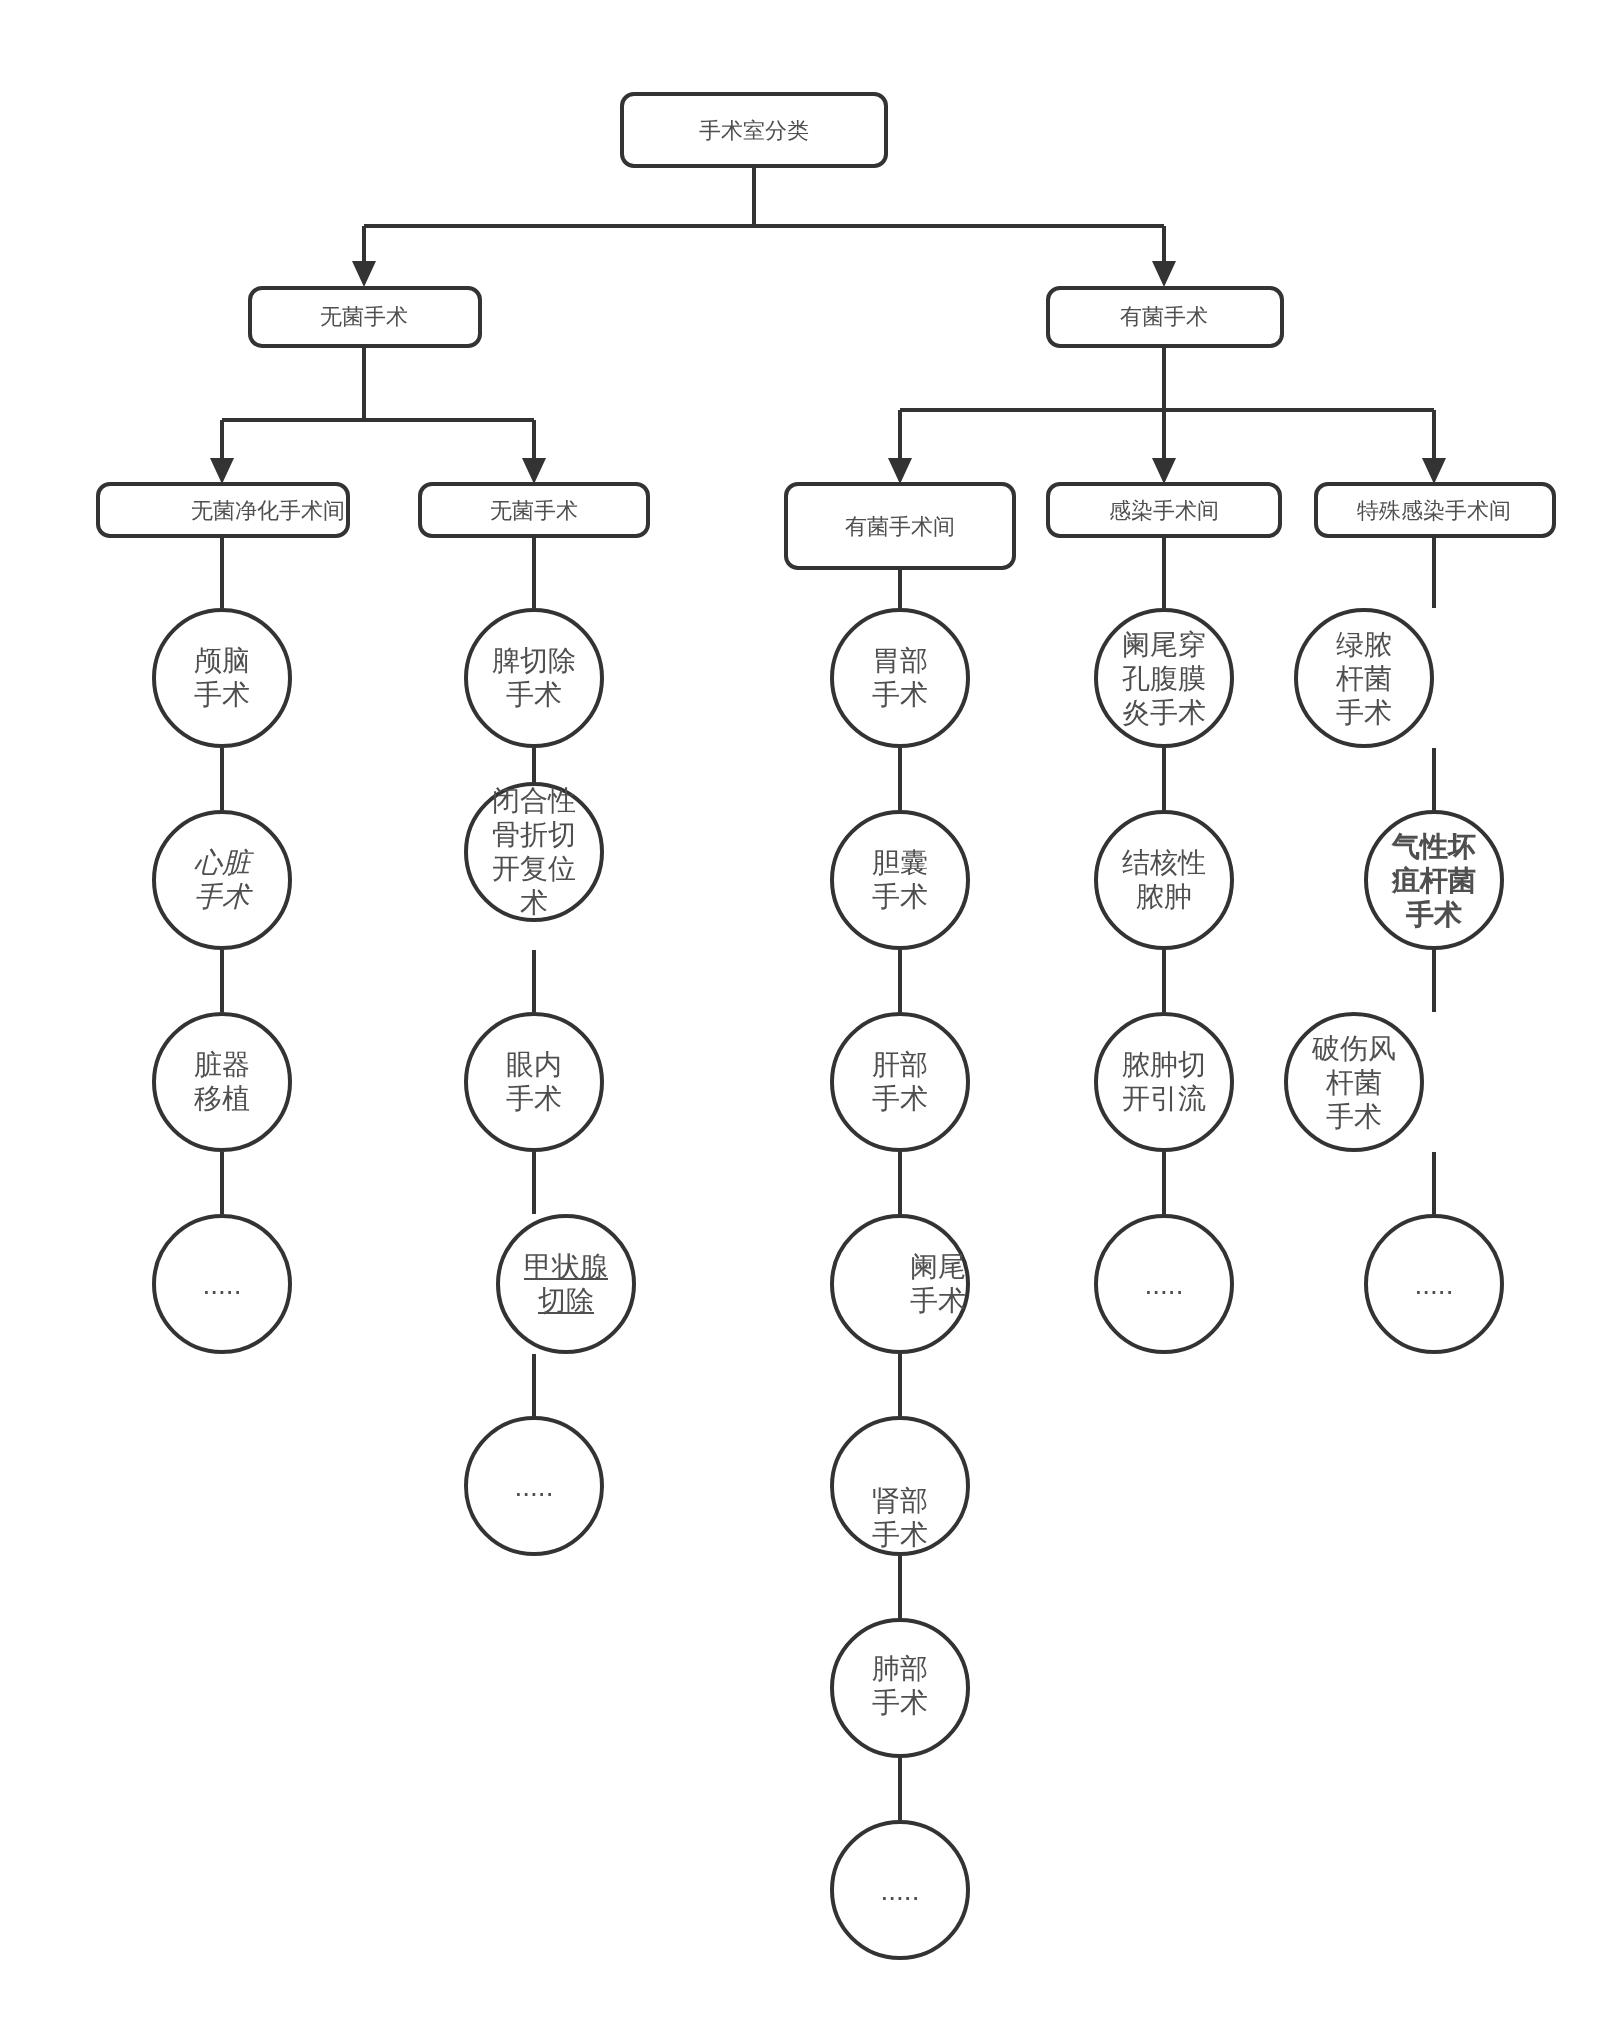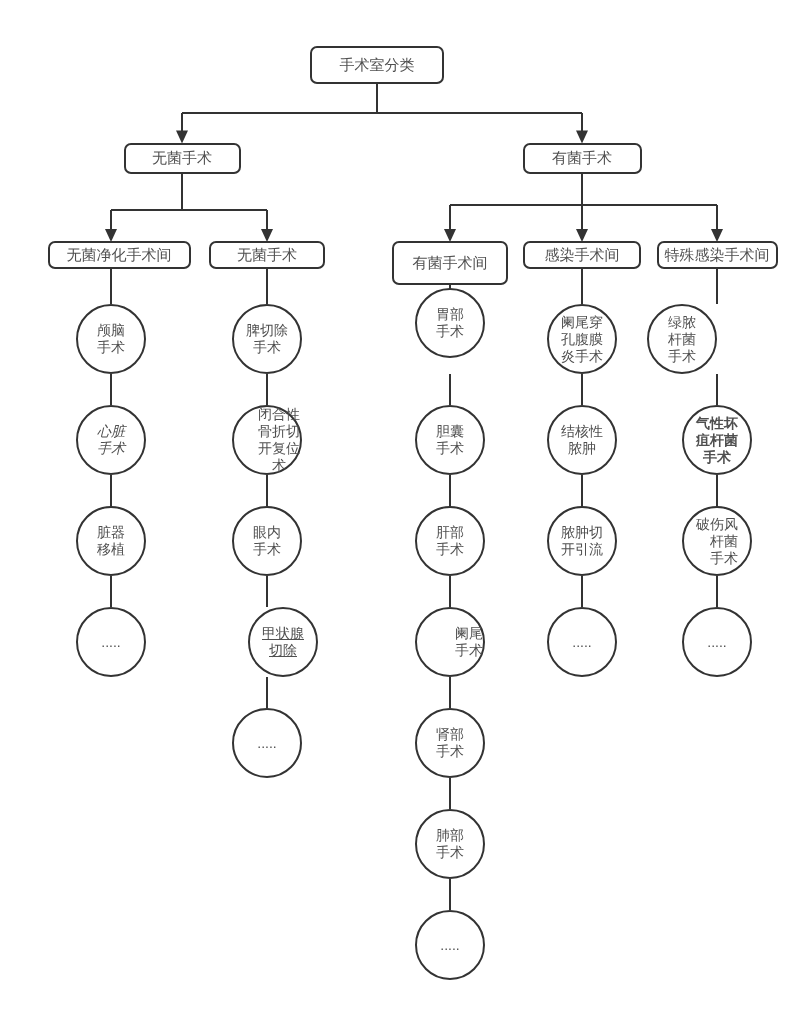--- a/index.html
+++ b/index.html
@@ -18,21 +18,21 @@
   #connectors{position:absolute;left:0;top:0;}
   .node{
     position:absolute;
     display:flex;align-items:center;justify-content:center;
     box-sizing:border-box;
     border:2px solid var(--line);
     background:var(--node-bg);
     color:var(--text);
     text-align:center;
   }
-  .rect{border-radius:7px;font-size:15px;}
+  .rect{border-radius:7px;font-size:11px;}
   .circle{border-radius:50%;font-size:14px;line-height:17px;}
   .node span{white-space:pre-line;display:block;}
 </style>
 </head>
 <body>
 
 <div id="diagram">
   <svg id="connectors" width="812" height="1015">
       <path d="M377 84 L377 113 M182 113 L582 113 M182 113 L182 140.5 M582 113 L582 140.5 M182 173.5 L182 210 M111 210 L267 210 M111 210 L111 239 M267 210 L267 239 M582 173.5 L582 205 M450 205 L717 205 M450 205 L450 239 M582 205 L582 239 M717 205 L717 239 M111 269 L111 304 M111 374 L111 405 M111 475 L111 506 M111 576 L111 607 M267 269 L267 304 M267 374 L267 405 M267 475 L267 506 M267 576 L267 607 M267 677 L267 708 M450 269 L450 304 M450 374 L450 405 M450 475 L450 506 M450 576 L450 607 M450 677 L450 708 M450 778 L450 809 M450 879 L450 910 M582 269 L582 304 M582 374 L582 405 M582 475 L582 506 M582 576 L582 607 M717 269 L717 304 M717 374 L717 405 M717 475 L717 506 M717 576 L717 607" stroke="var(--line)" stroke-width="2" fill="none"></path>
       <polygon points="176,130.5 188,130.5 182,143.5" fill="var(--line)"></polygon>
@@ -46,21 +46,21 @@
   <div id="nodes">
       <div class="node rect" style="left: 310px; top: 46px; width: 134px; height: 38px;">
         <span>手术室分类</span>
       </div>
       <div class="node rect" style="left: 123.5px; top: 142.5px; width: 117px; height: 31px;">
         <span>无菌手术</span>
       </div>
       <div class="node rect" style="left: 522.5px; top: 142.5px; width: 119px; height: 31px;">
         <span>有菌手术</span>
       </div>
-      <div class="node rect" style="left: 47.5px; top: 241px; width: 143px; height: 28px;">
+      <div class="node rect" style="left: 47.5px; top: 241px; width: 127px; height: 28px; justify-content: flex-end;">
         <span>无菌净化手术间</span>
       </div>
       <div class="node circle" style="left: 76px; top: 304px; width: 70px; height: 70px;">
         <span>颅脑
 手术</span>
       </div>
       <div class="node circle" style="left: 76px; top: 405px; width: 70px; height: 70px; font-style: italic;">
         <span>心脏
 手术</span>
       </div>
@@ -71,57 +71,57 @@
       <div class="node circle" style="left: 76px; top: 607px; width: 70px; height: 70px;">
         <span>.....</span>
       </div>
       <div class="node rect" style="left: 209px; top: 241px; width: 116px; height: 28px;">
         <span>无菌手术</span>
       </div>
       <div class="node circle" style="left: 232px; top: 304px; width: 70px; height: 70px;">
         <span>脾切除
 手术</span>
       </div>
-      <div class="node circle" style="left: 232px; top: 405px; width: 70px; height: 70px; justify-content: flex-end;">
+      <div class="node circle" style="left: 232px; top: 391px; width: 70px; height: 70px;">
         <span>闭合性
 骨折切
 开复位
 术</span>
       </div>
       <div class="node circle" style="left: 232px; top: 506px; width: 70px; height: 70px;">
         <span>眼内
 手术</span>
       </div>
       <div class="node circle" style="left: 248px; top: 607px; width: 70px; height: 70px; text-decoration: underline;">
         <span>甲状腺
 切除</span>
       </div>
       <div class="node circle" style="left: 232px; top: 708px; width: 70px; height: 70px;">
         <span>.....</span>
       </div>
       <div class="node rect" style="left: 392px; top: 241px; width: 116px; height: 44px;">
         <span>有菌手术间</span>
       </div>
-      <div class="node circle" style="left: 415px; top: 288px; width: 70px; height: 70px;">
+      <div class="node circle" style="left: 415px; top: 304px; width: 70px; height: 70px;">
         <span>胃部
 手术</span>
       </div>
       <div class="node circle" style="left: 415px; top: 405px; width: 70px; height: 70px;">
         <span>胆囊
 手术</span>
       </div>
       <div class="node circle" style="left: 415px; top: 506px; width: 70px; height: 70px;">
         <span>肝部
 手术</span>
       </div>
       <div class="node circle" style="left: 415px; top: 607px; width: 70px; height: 70px; justify-content: flex-end;">
         <span>阑尾
 手术</span>
       </div>
-      <div class="node circle" style="left: 415px; top: 708px; width: 70px; height: 70px;">
+      <div class="node circle" style="left: 415px; top: 708px; width: 70px; height: 70px; align-items: flex-end;">
         <span>肾部
 手术</span>
       </div>
       <div class="node circle" style="left: 415px; top: 809px; width: 70px; height: 70px; font-family: Liberation Serif, serif;">
         <span>肺部
 手术</span>
       </div>
       <div class="node circle" style="left: 415px; top: 910px; width: 70px; height: 70px;">
         <span>.....</span>
       </div>
@@ -150,21 +150,21 @@
       <div class="node circle" style="left: 647px; top: 304px; width: 70px; height: 70px;">
         <span>绿脓
 杆菌
 手术</span>
       </div>
       <div class="node circle" style="left: 682px; top: 405px; width: 70px; height: 70px; font-weight: bold;">
         <span>气性坏
 疽杆菌
 手术</span>
       </div>
-      <div class="node circle" style="left: 682px; top: 506px; width: 70px; height: 70px; text-align: right;">
+      <div class="node circle" style="left: 642px; top: 506px; width: 70px; height: 70px;">
         <span>破伤风
 杆菌
 手术</span>
       </div>
       <div class="node circle" style="left: 682px; top: 607px; width: 70px; height: 70px;">
         <span>.....</span>
       </div>
     </div>
 </div>
 

